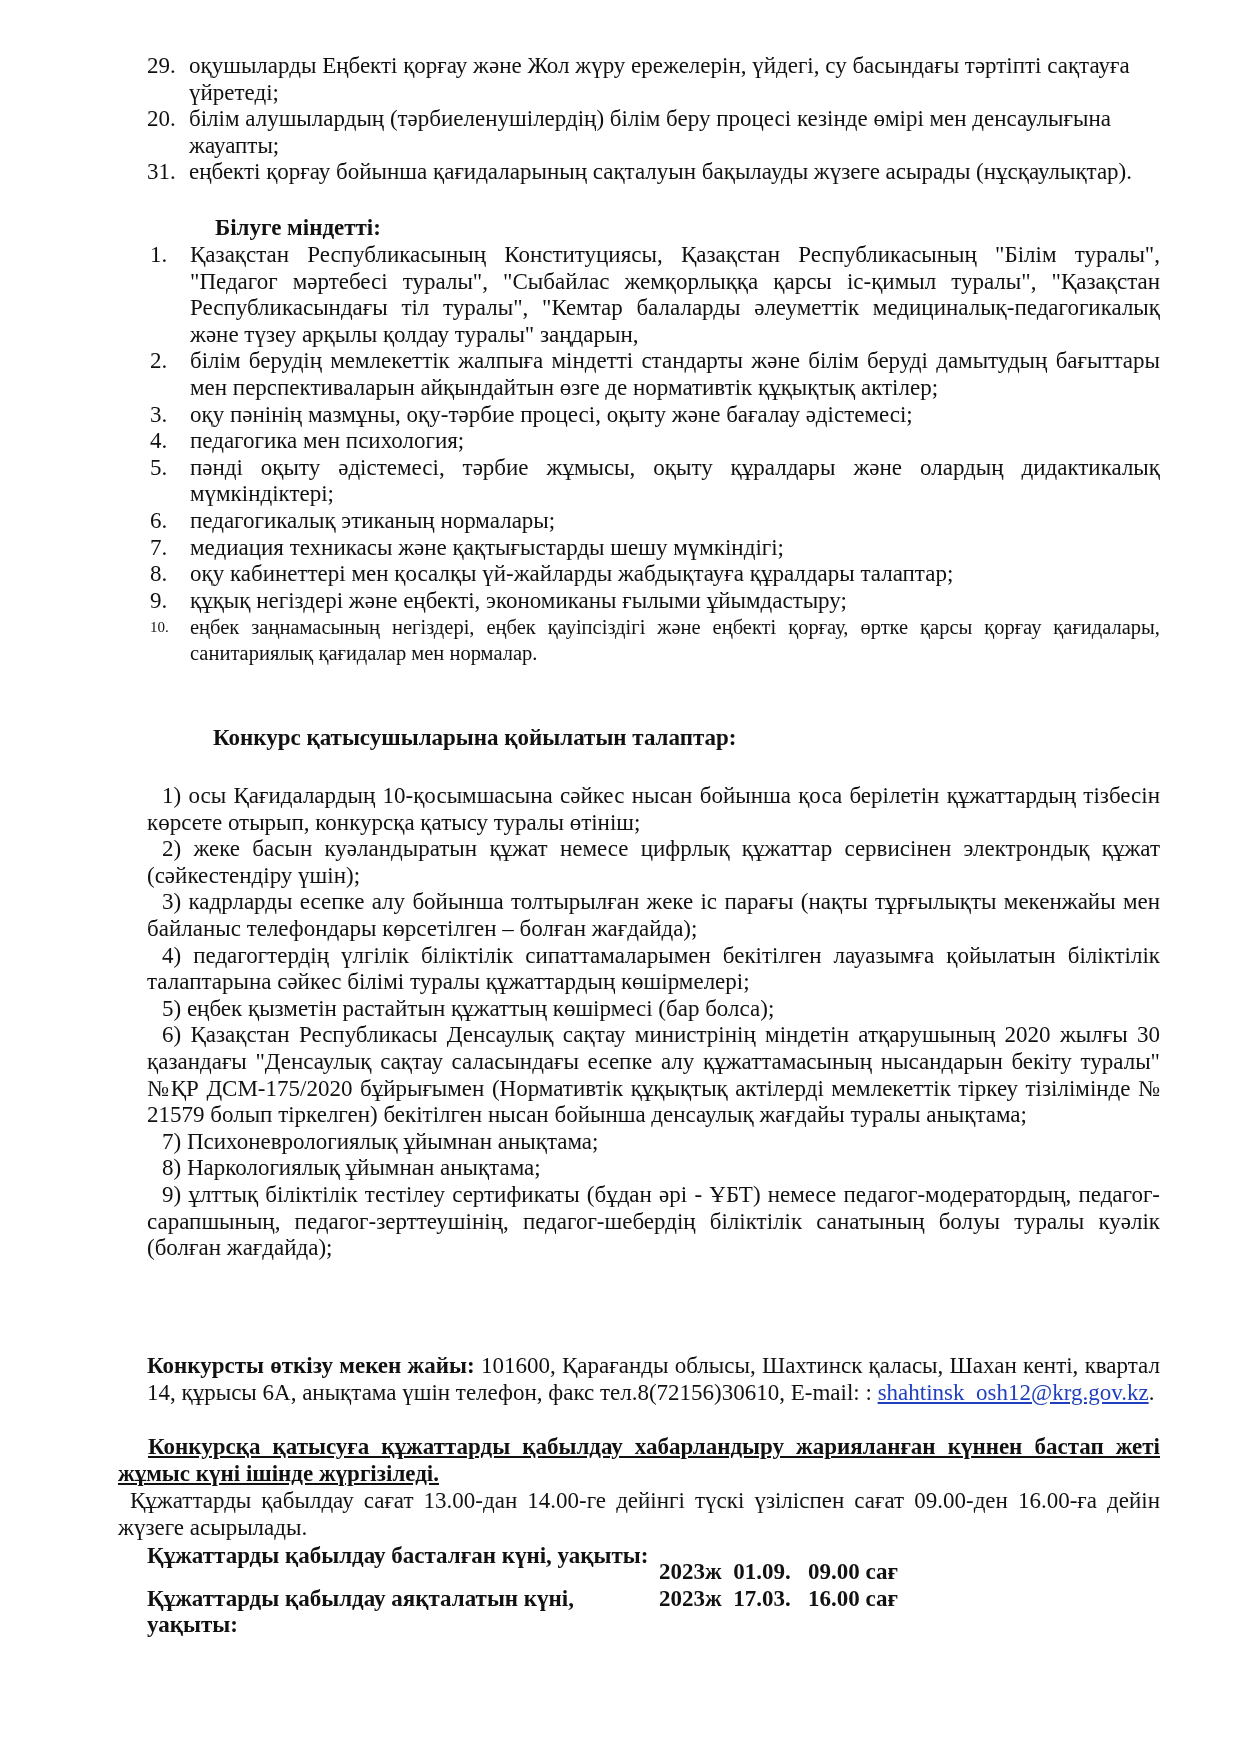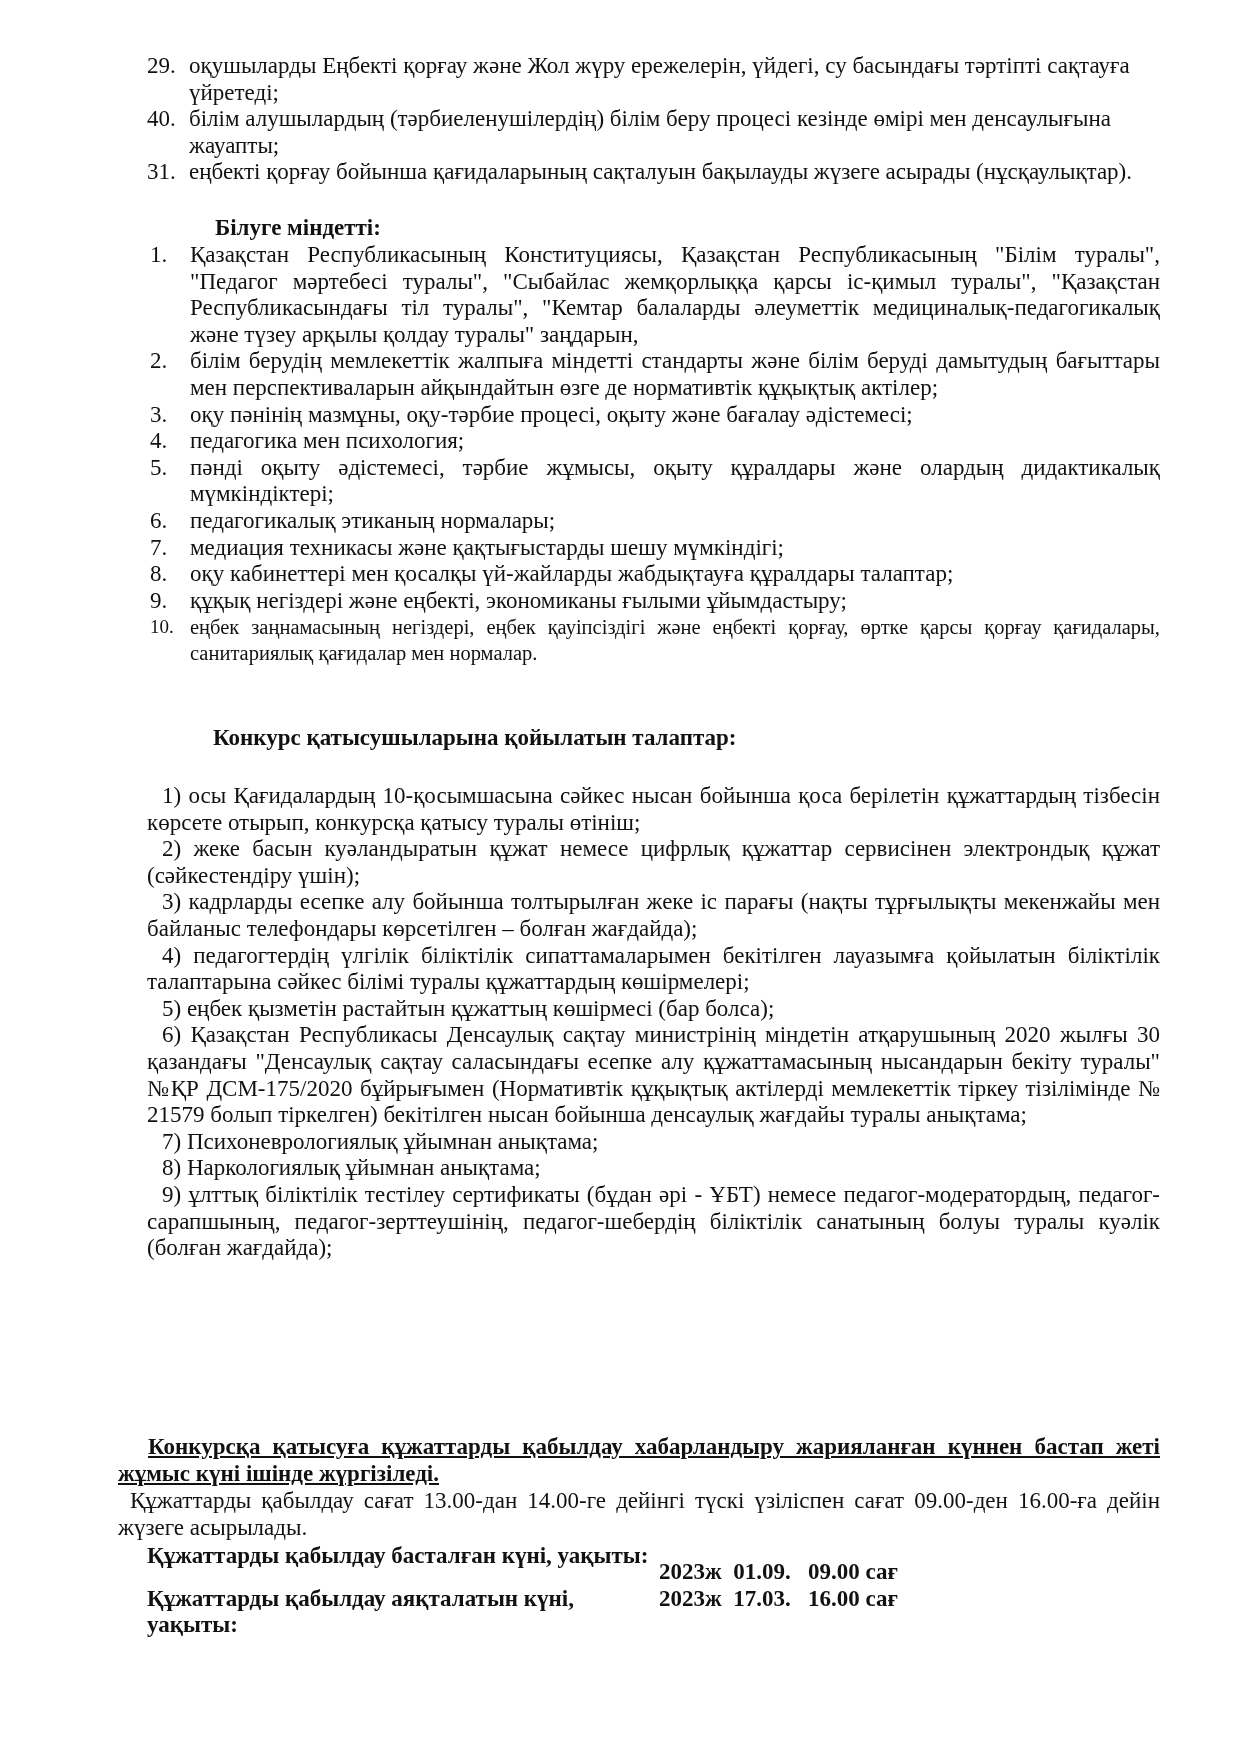--- a/index.html
+++ b/index.html
@@ -8,21 +8,21 @@
     position: absolute; left: 0; top: 0; width: 1045px; height: 1755px;
     font-family: "Liberation Serif", serif; font-size: 23px; line-height: 26.6px; color: #111;
   }
   .numlist { position: absolute; left: 150px; width: 1010px; }
   .numlist .item { display: flex; }
   .numlist .num { width: 40px; flex: 0 0 40px; }
   .numlist .txt { flex: 1; text-align: justify; }
   .numlist.first .txt { text-align: left; }
   .numlist.first .num { width: 42px; flex-basis: 42px; margin-left: -3px; }
   .numlist.small .item.ten { font-size: 20.5px; line-height: 26px; }
-  .numlist.small .item.ten .num { font-size: 19px; }
+  .numlist.small .item.ten .num { font-size: 15px; }
   .heading { position: absolute; font-weight: bold; margin-left: 20px; }
   .reqs { position: absolute; left: 147px; width: 1013px; margin-top: 31px; }
   .req { text-align: justify; text-indent: 15px; }
   .block { position: absolute; left: 147px; width: 1013px; text-align: justify; }
   .bold { font-weight: bold; }
   .ul { text-decoration: underline; font-weight: bold; }
   a.email { color: #1f3fbf; text-decoration: underline; }
   .dates { position: absolute; left: 147px; width: 900px; font-weight: bold; }
   .dates .row { display: flex; }
   .dates .label { width: 512px; flex: 0 0 512px; }
@@ -31,21 +31,21 @@
 <body>
 
 <div class="page">
 
   <div class="numlist first" style="top:53px;">
     <div class="item">
       <span class="num">29.</span>
       <span class="txt">оқушыларды Еңбекті қорғау және Жол жүру ережелерін, үйдегі, су басындағы тәртіпті сақтауға үйретеді;</span>
     </div>
     <div class="item">
-      <span class="num">40.</span>
+      <span class="num">20.</span>
       <span class="txt">білім алушылардың (тәрбиеленушілердің) білім беру процесі кезінде өмірі мен денсаулығына жауапты;</span>
     </div>
     <div class="item">
       <span class="num">31.</span>
       <span class="txt">еңбекті қорғау бойынша қағидаларының сақталуын бақылауды жүзеге асырады (нұсқаулықтар).</span>
     </div>
   </div>
 
   <div class="heading" style="left:195px; top:215px;">Білуге міндетті:</div>
 
@@ -99,20 +99,23 @@
     <div class="req">2) жеке басын куәландыратын құжат немесе цифрлық құжаттар сервисінен электрондық құжат (сәйкестендіру үшін);</div>
     <div class="req">3) кадрларды есепке алу бойынша толтырылған жеке іс парағы (нақты тұрғылықты мекенжайы мен байланыс телефондары көрсетілген – болған жағдайда);</div>
     <div class="req">4) педагогтердің үлгілік біліктілік сипаттамаларымен бекітілген лауазымға қойылатын біліктілік талаптарына сәйкес білімі туралы құжаттардың көшірмелері;</div>
     <div class="req">5) еңбек қызметін растайтын құжаттың көшірмесі (бар болса);</div>
     <div class="req">6) Қазақстан Республикасы Денсаулық сақтау министрінің міндетін атқарушының 2020 жылғы 30 қазандағы "Денсаулық сақтау саласындағы есепке алу құжаттамасының нысандарын бекіту туралы" №ҚР ДСМ-175/2020 бұйрығымен (Нормативтік құқықтық актілерді мемлекеттік тіркеу тізілімінде № 21579 болып тіркелген) бекітілген нысан бойынша денсаулық жағдайы туралы анықтама;</div>
     <div class="req">7) Психоневрологиялық ұйымнан анықтама;</div>
     <div class="req">8) Наркологиялық ұйымнан анықтама;</div>
     <div class="req">9) ұлттық біліктілік тестілеу сертификаты (бұдан әрі - ҰБТ) немесе педагог-модератордың, педагог-сарапшының, педагог-зерттеушінің, педагог-шебердің біліктілік санатының болуы туралы куәлік (болған жағдайда);</div>
   </div>
 
+  <div class="block" style="top:1353px; text-indent:0;">
+    <span class="bold">Конкурсты өткізу мекен жайы:</span><span> 101600, Қарағанды облысы, Шахтинск  қаласы,  Шахан кенті, квартал 14, құрысы 6А, анықтама үшін телефон, факс тел.8(72156)30610,  E-mail: : </span><a class="email" href="#">shahtinsk_osh12@krg.gov.kz</a><span>.</span>
+  </div>
 
   <div class="block ul" style="top:1434px; left:118px; width:1042px; text-indent:30px;">Конкурсқа қатысуға құжаттарды қабылдау хабарландыру жарияланған күннен бастап жеті  жұмыс күні ішінде жүргізіледі.</div>
 
   <div class="block" style="top:1488px; left:118px; width:1042px; text-indent:12px;">Құжаттарды қабылдау сағат 13.00-дан 14.00-ге дейінгі түскі үзіліспен сағат 09.00-ден 16.00-ға дейін  жүзеге асырылады.</div>
 
   <div class="dates" style="top:1543px;">
     <div class="row">
       <span class="label">Құжаттарды қабылдау басталған күні, уақыты:</span>
       <span style="white-space:pre;margin-top:16px;">2023ж  01.09.   09.00 сағ</span>
     </div>

